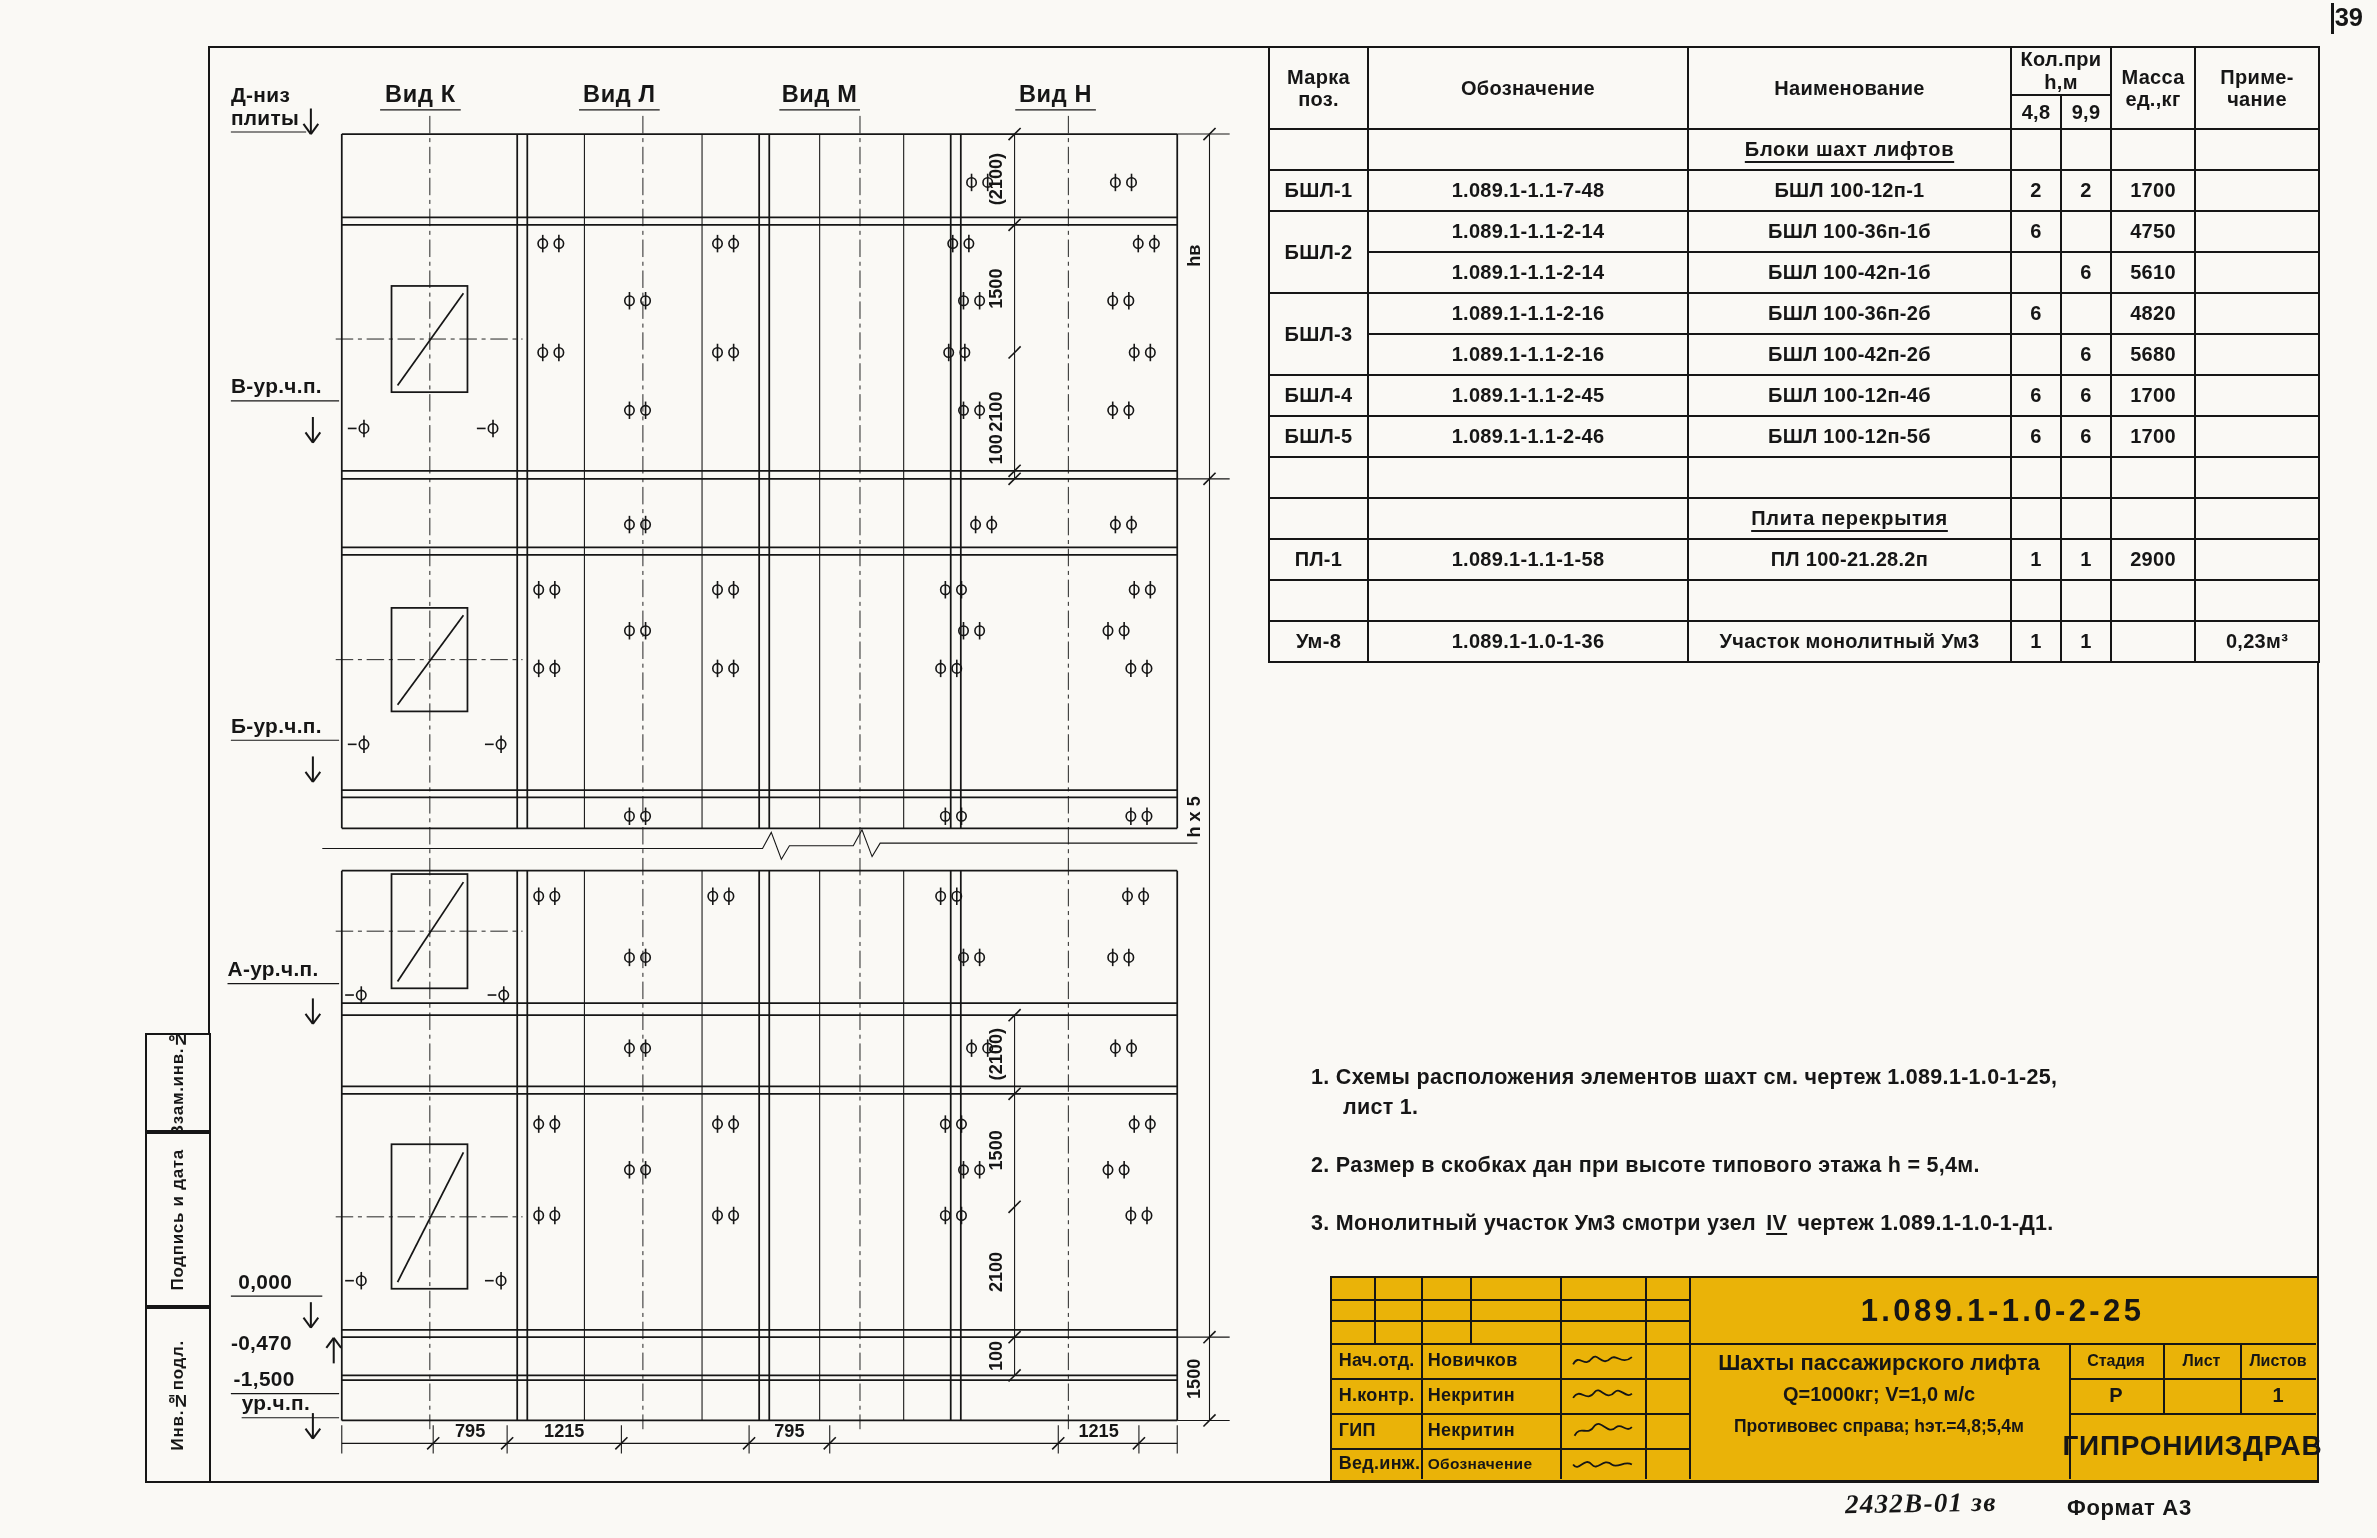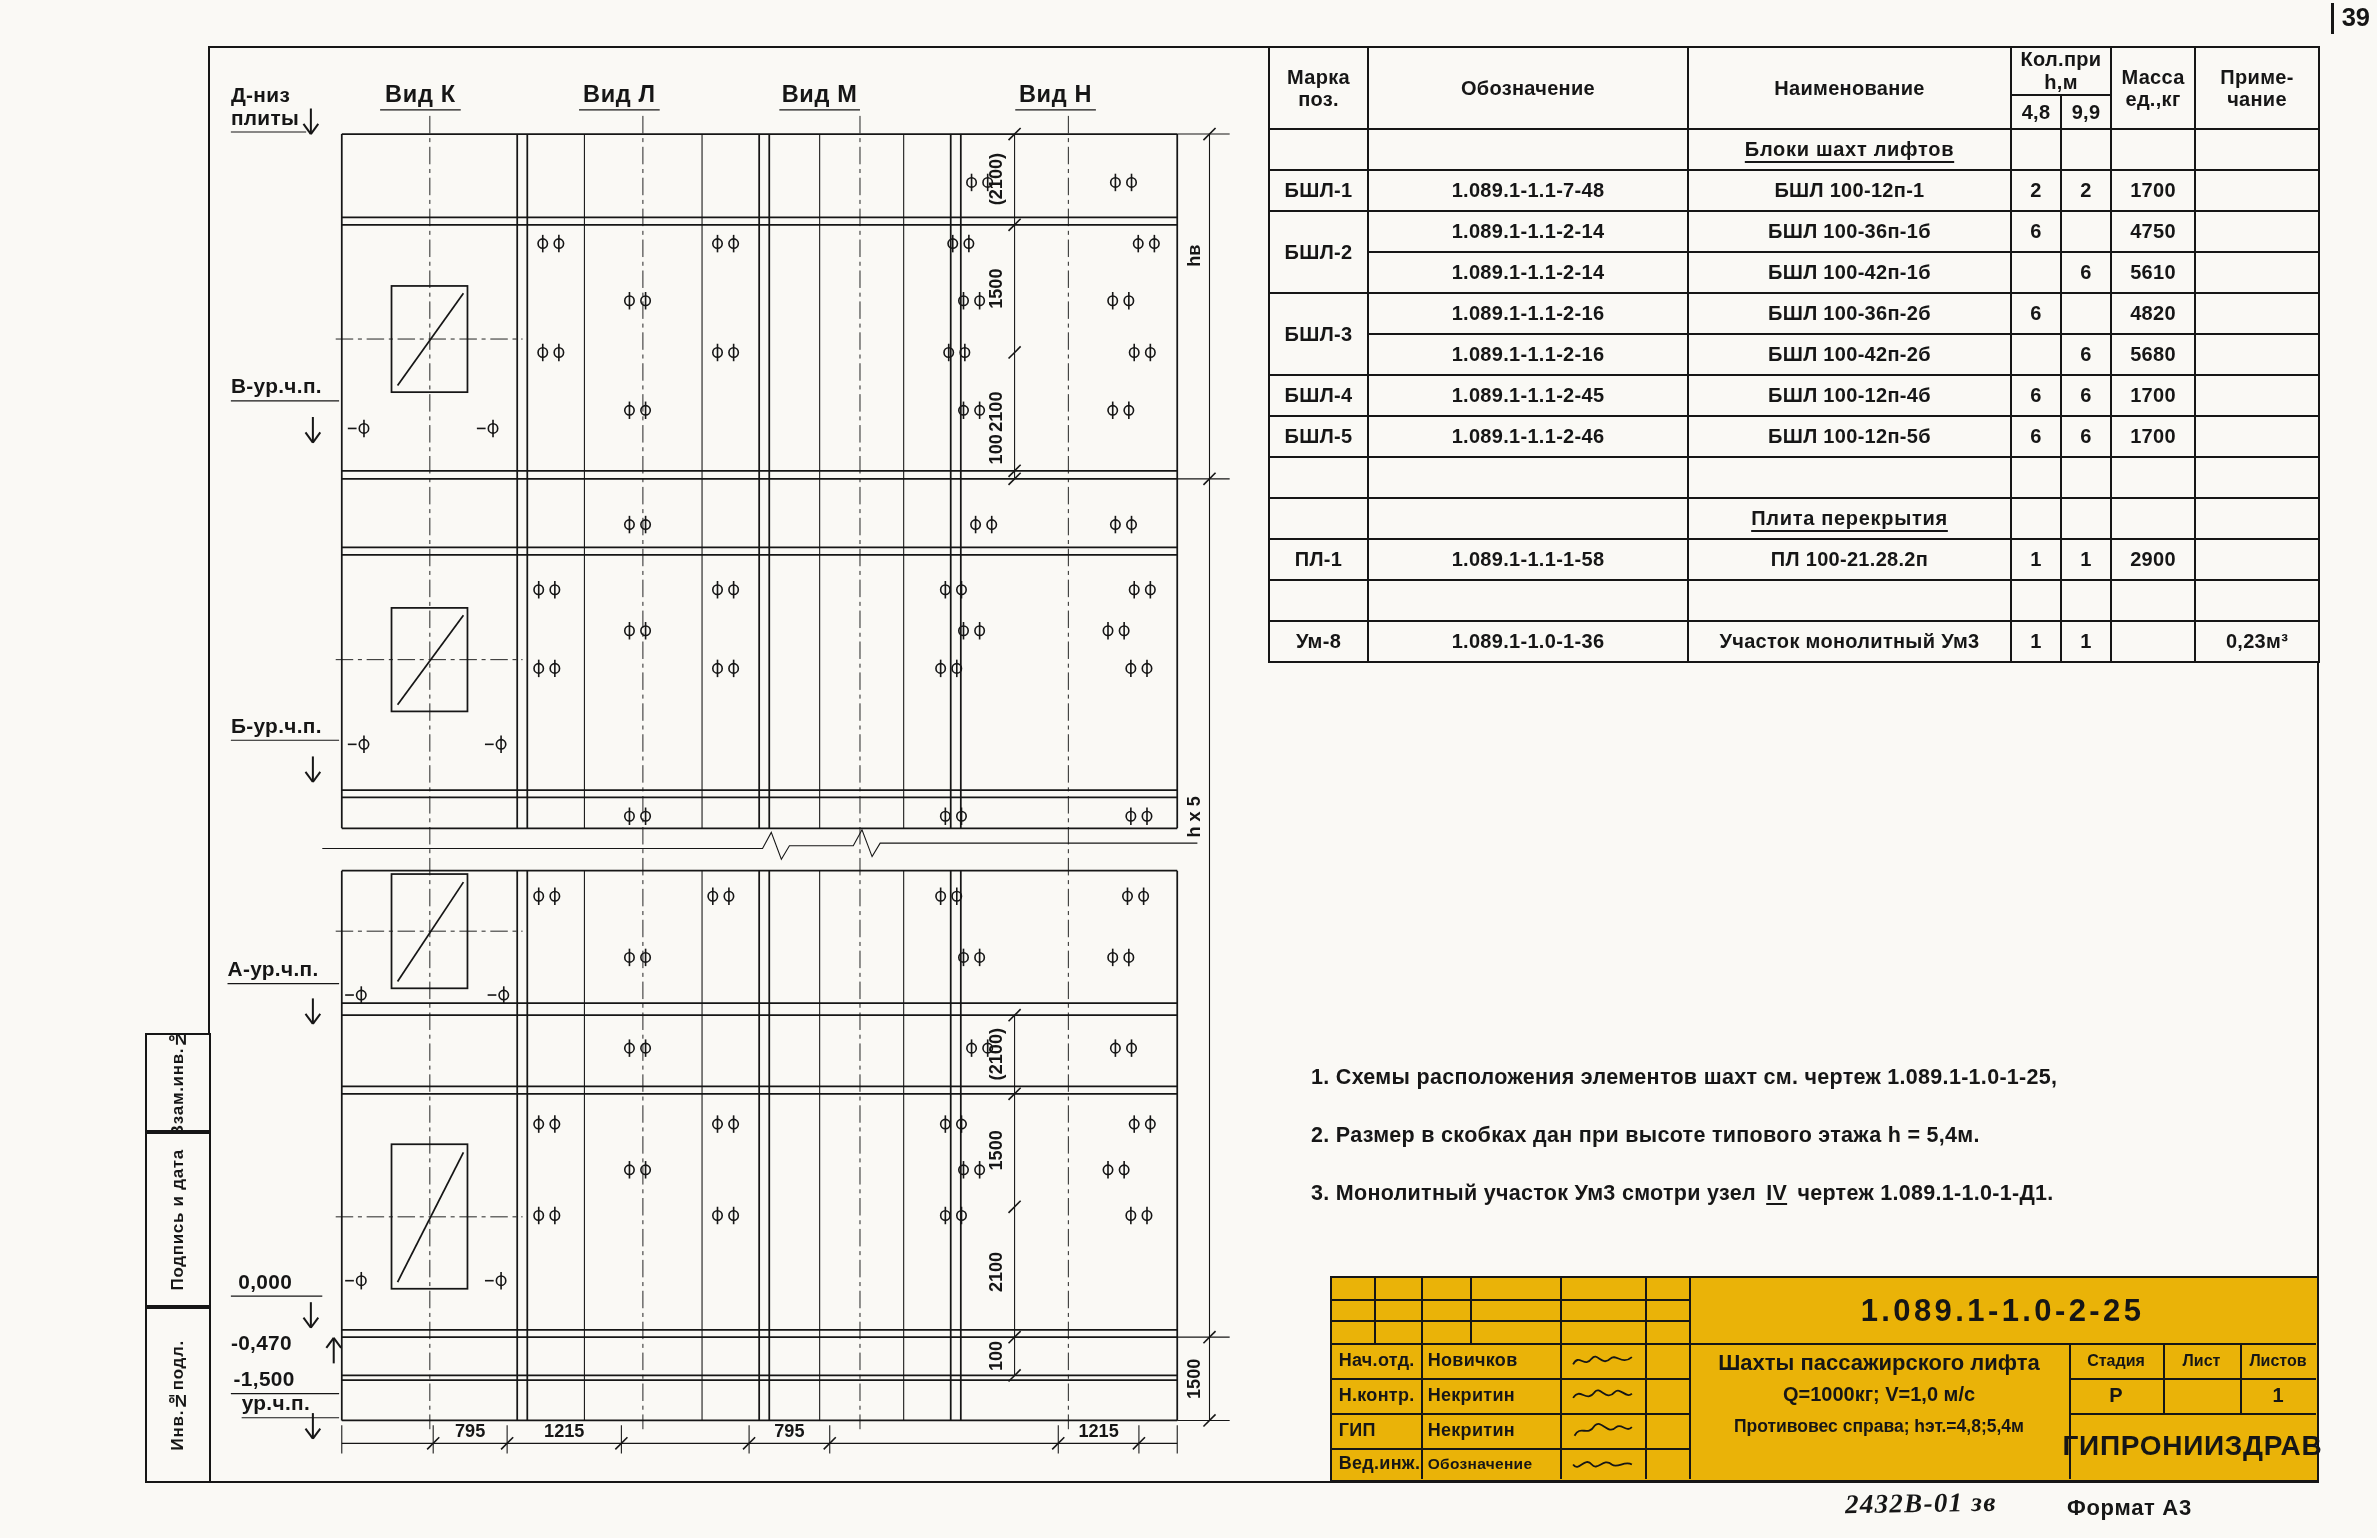--- a/index.html
+++ b/index.html
@@ -1,21 +1,21 @@
 <!DOCTYPE html>
 <html style="font-size:10.8px"><head>
 <meta charset="utf-8">
 <style>
   *{box-sizing:border-box;margin:0;padding:0}
   body{background:#d9d8d4;font-family:"Liberation Sans",sans-serif}
   .page{position:relative;width:2377px;height:1539px;background:#faf9f5;color:#161616;overflow:hidden}
   .frame{position:absolute;left:208px;top:46px;width:2111px;height:1437px;border:2.7px solid #161616}
 
   
-  .corner{position:absolute;left:2331px;top:2.7px;display:flex;gap:8px;align-items:flex-start;font:700 25.5px "Liberation Sans",sans-serif}
+  .corner{position:absolute;left:2331px;top:2.7px;display:flex;gap:1px;align-items:flex-start;font:700 25.5px "Liberation Sans",sans-serif}
   .cbar{width:2.7px;height:31px;background:#161616}
 
   
   .sbox{position:absolute;left:145px;width:66px;border:2px solid #161616;display:flex;align-items:center;justify-content:center;background:#faf9f5}
   .vt{writing-mode:vertical-rl;transform:rotate(180deg);font:700 17px "Liberation Sans",sans-serif;letter-spacing:0.7px;white-space:nowrap}
 
   
   .spec{position:absolute;left:1268px;top:46px;border-collapse:collapse;table-layout:fixed;width:1051px;background:#faf9f5}
   .spec th,.spec td{border:2px solid #161616;text-align:center;vertical-align:middle;font-weight:700;font-size:20px;letter-spacing:0.3px;overflow:hidden;padding:0 2.7px}
   .spec thead tr:first-child th{height:43px}
@@ -431,20 +431,21 @@
           <td>1</td>
           <td></td>
           <td>0,23м³</td>
       </tr>
     </tbody>
   </table>
 
   <div class="notes">
     <div class="note">
       <span>1. Схемы расположения элементов шахт см. чертеж 1.089.1-1.0-1-25,</span>
+      <span class="n1b">лист 1.</span>
     </div>
     <div class="note">2. Размер в скобках дан при высоте типового этажа  h = 5,4м.</div>
     <div class="note">
       <span>3. Монолитный участок Ум3 смотри узел</span>
       <span class="uo">IV</span>
       <span>чертеж 1.089.1-1.0-1-Д1.</span>
     </div>
   </div>
 
   <div class="tb">

